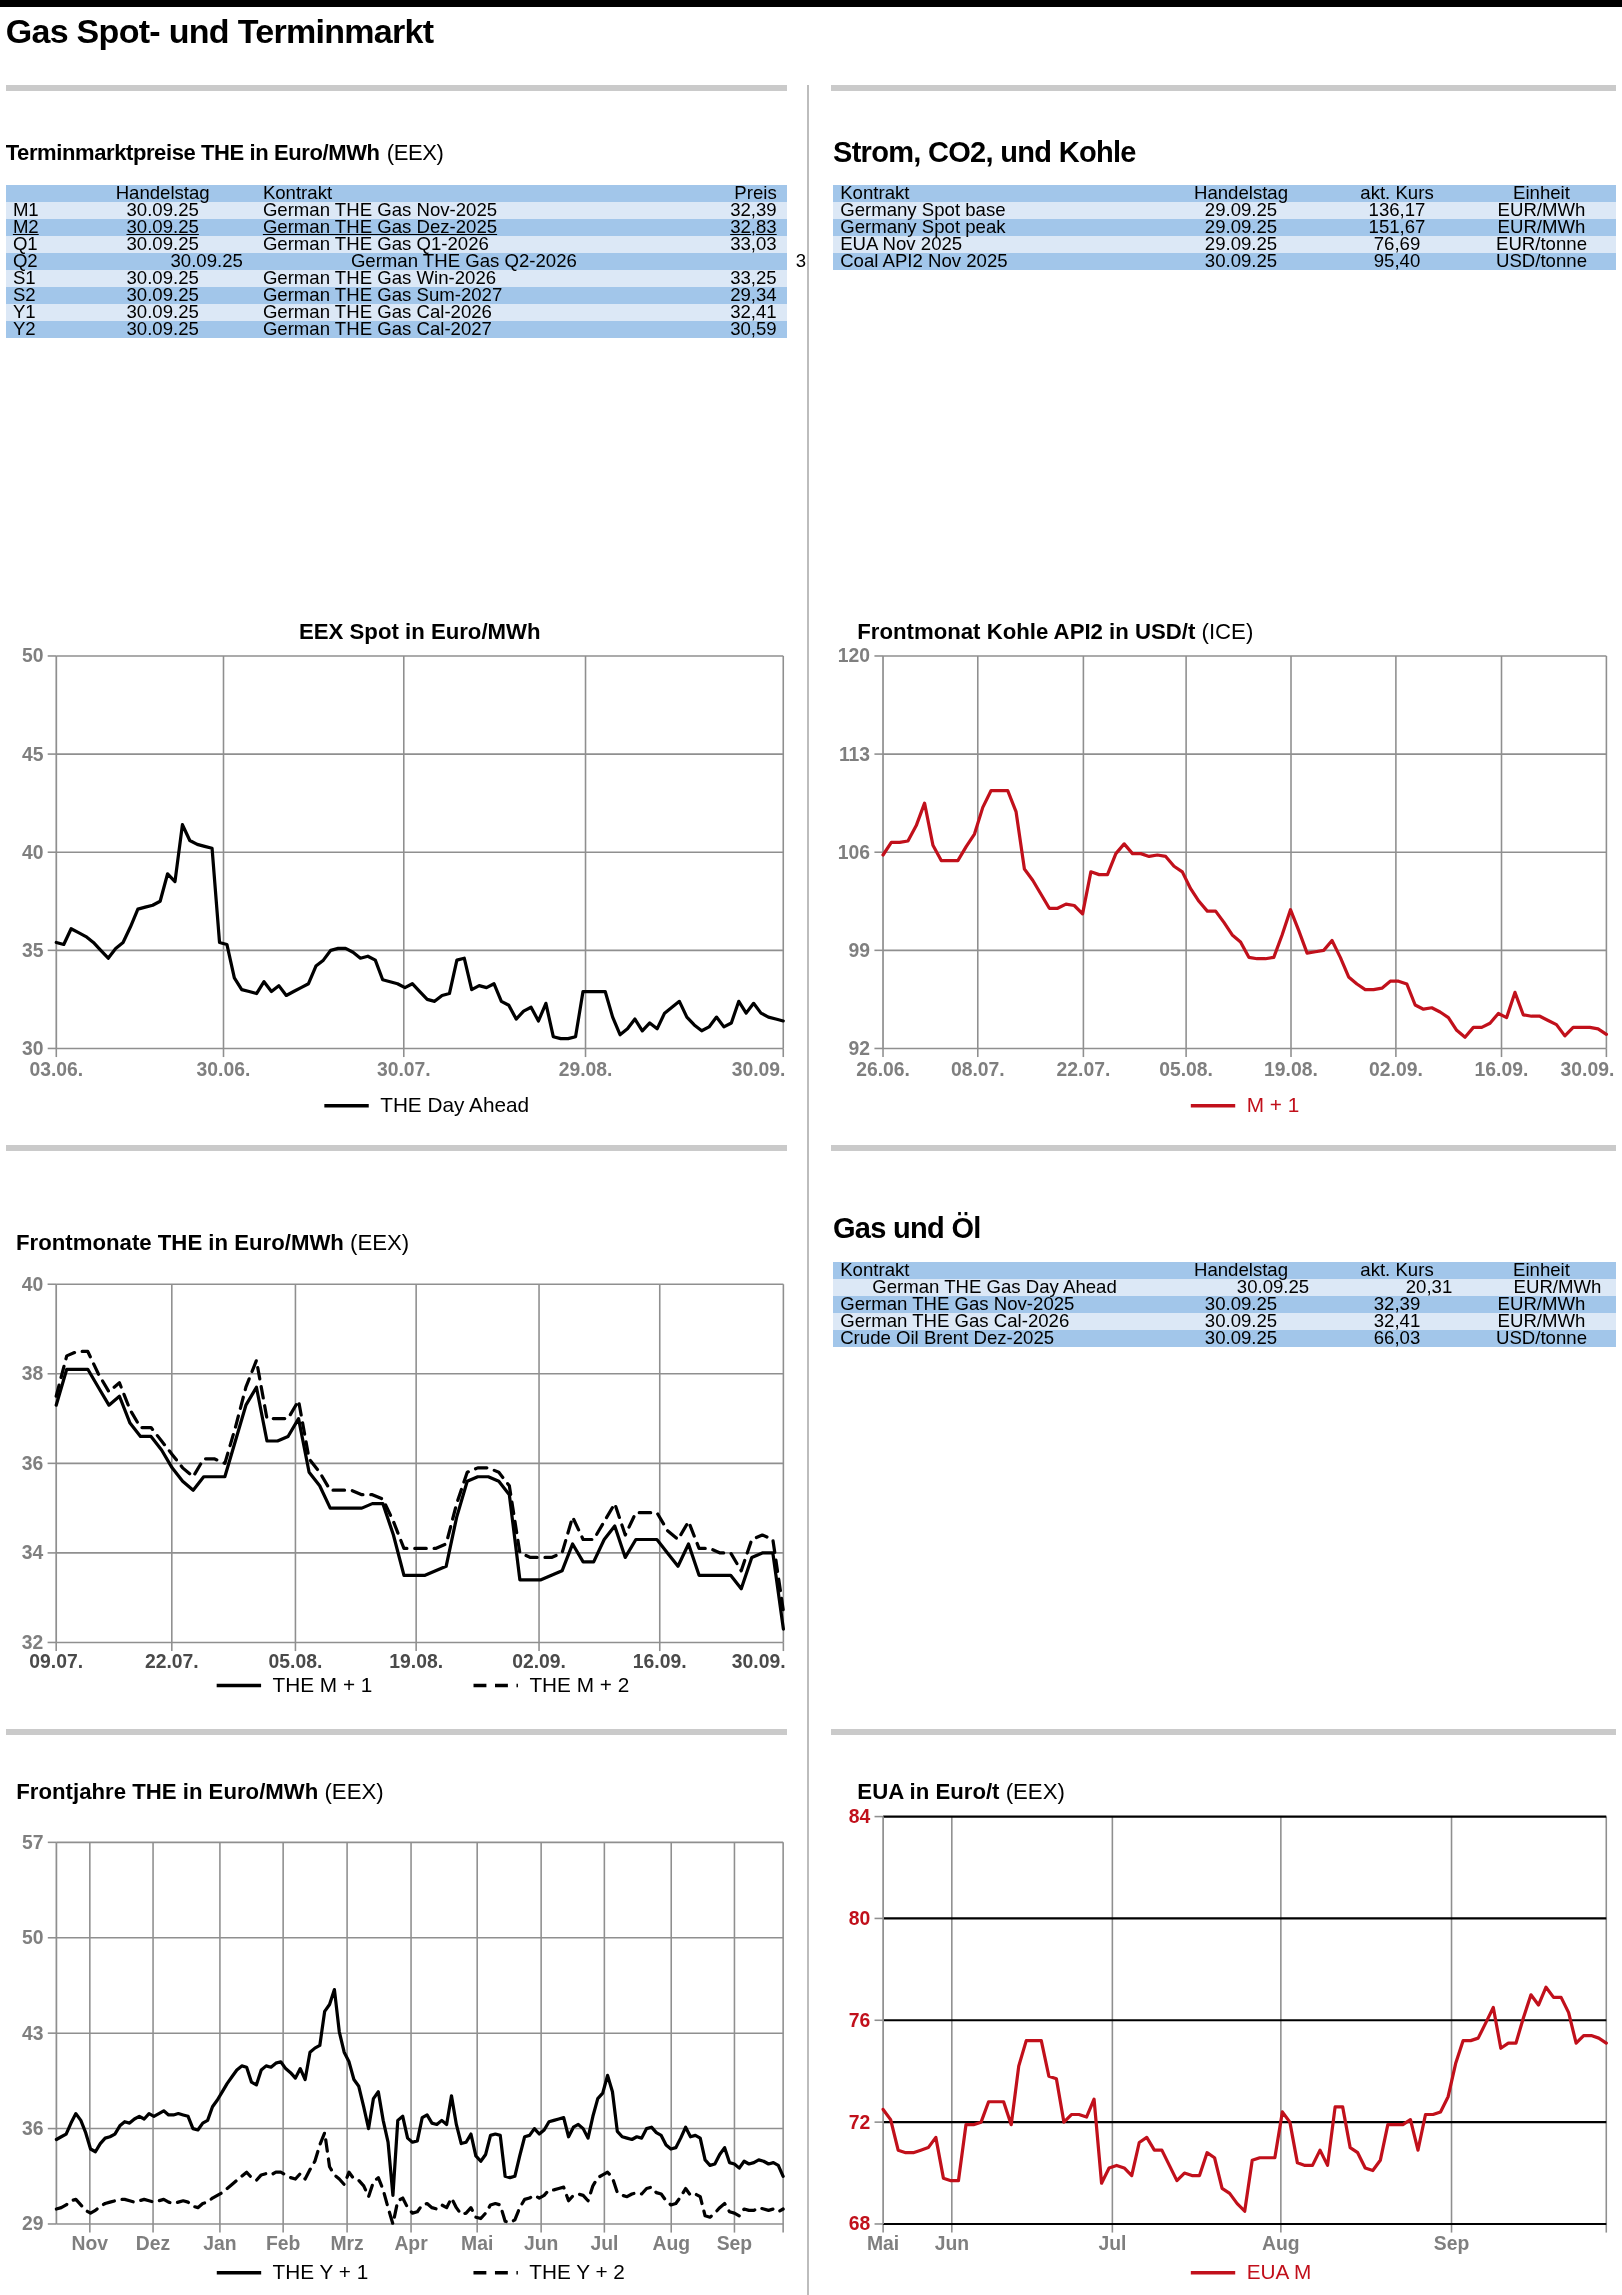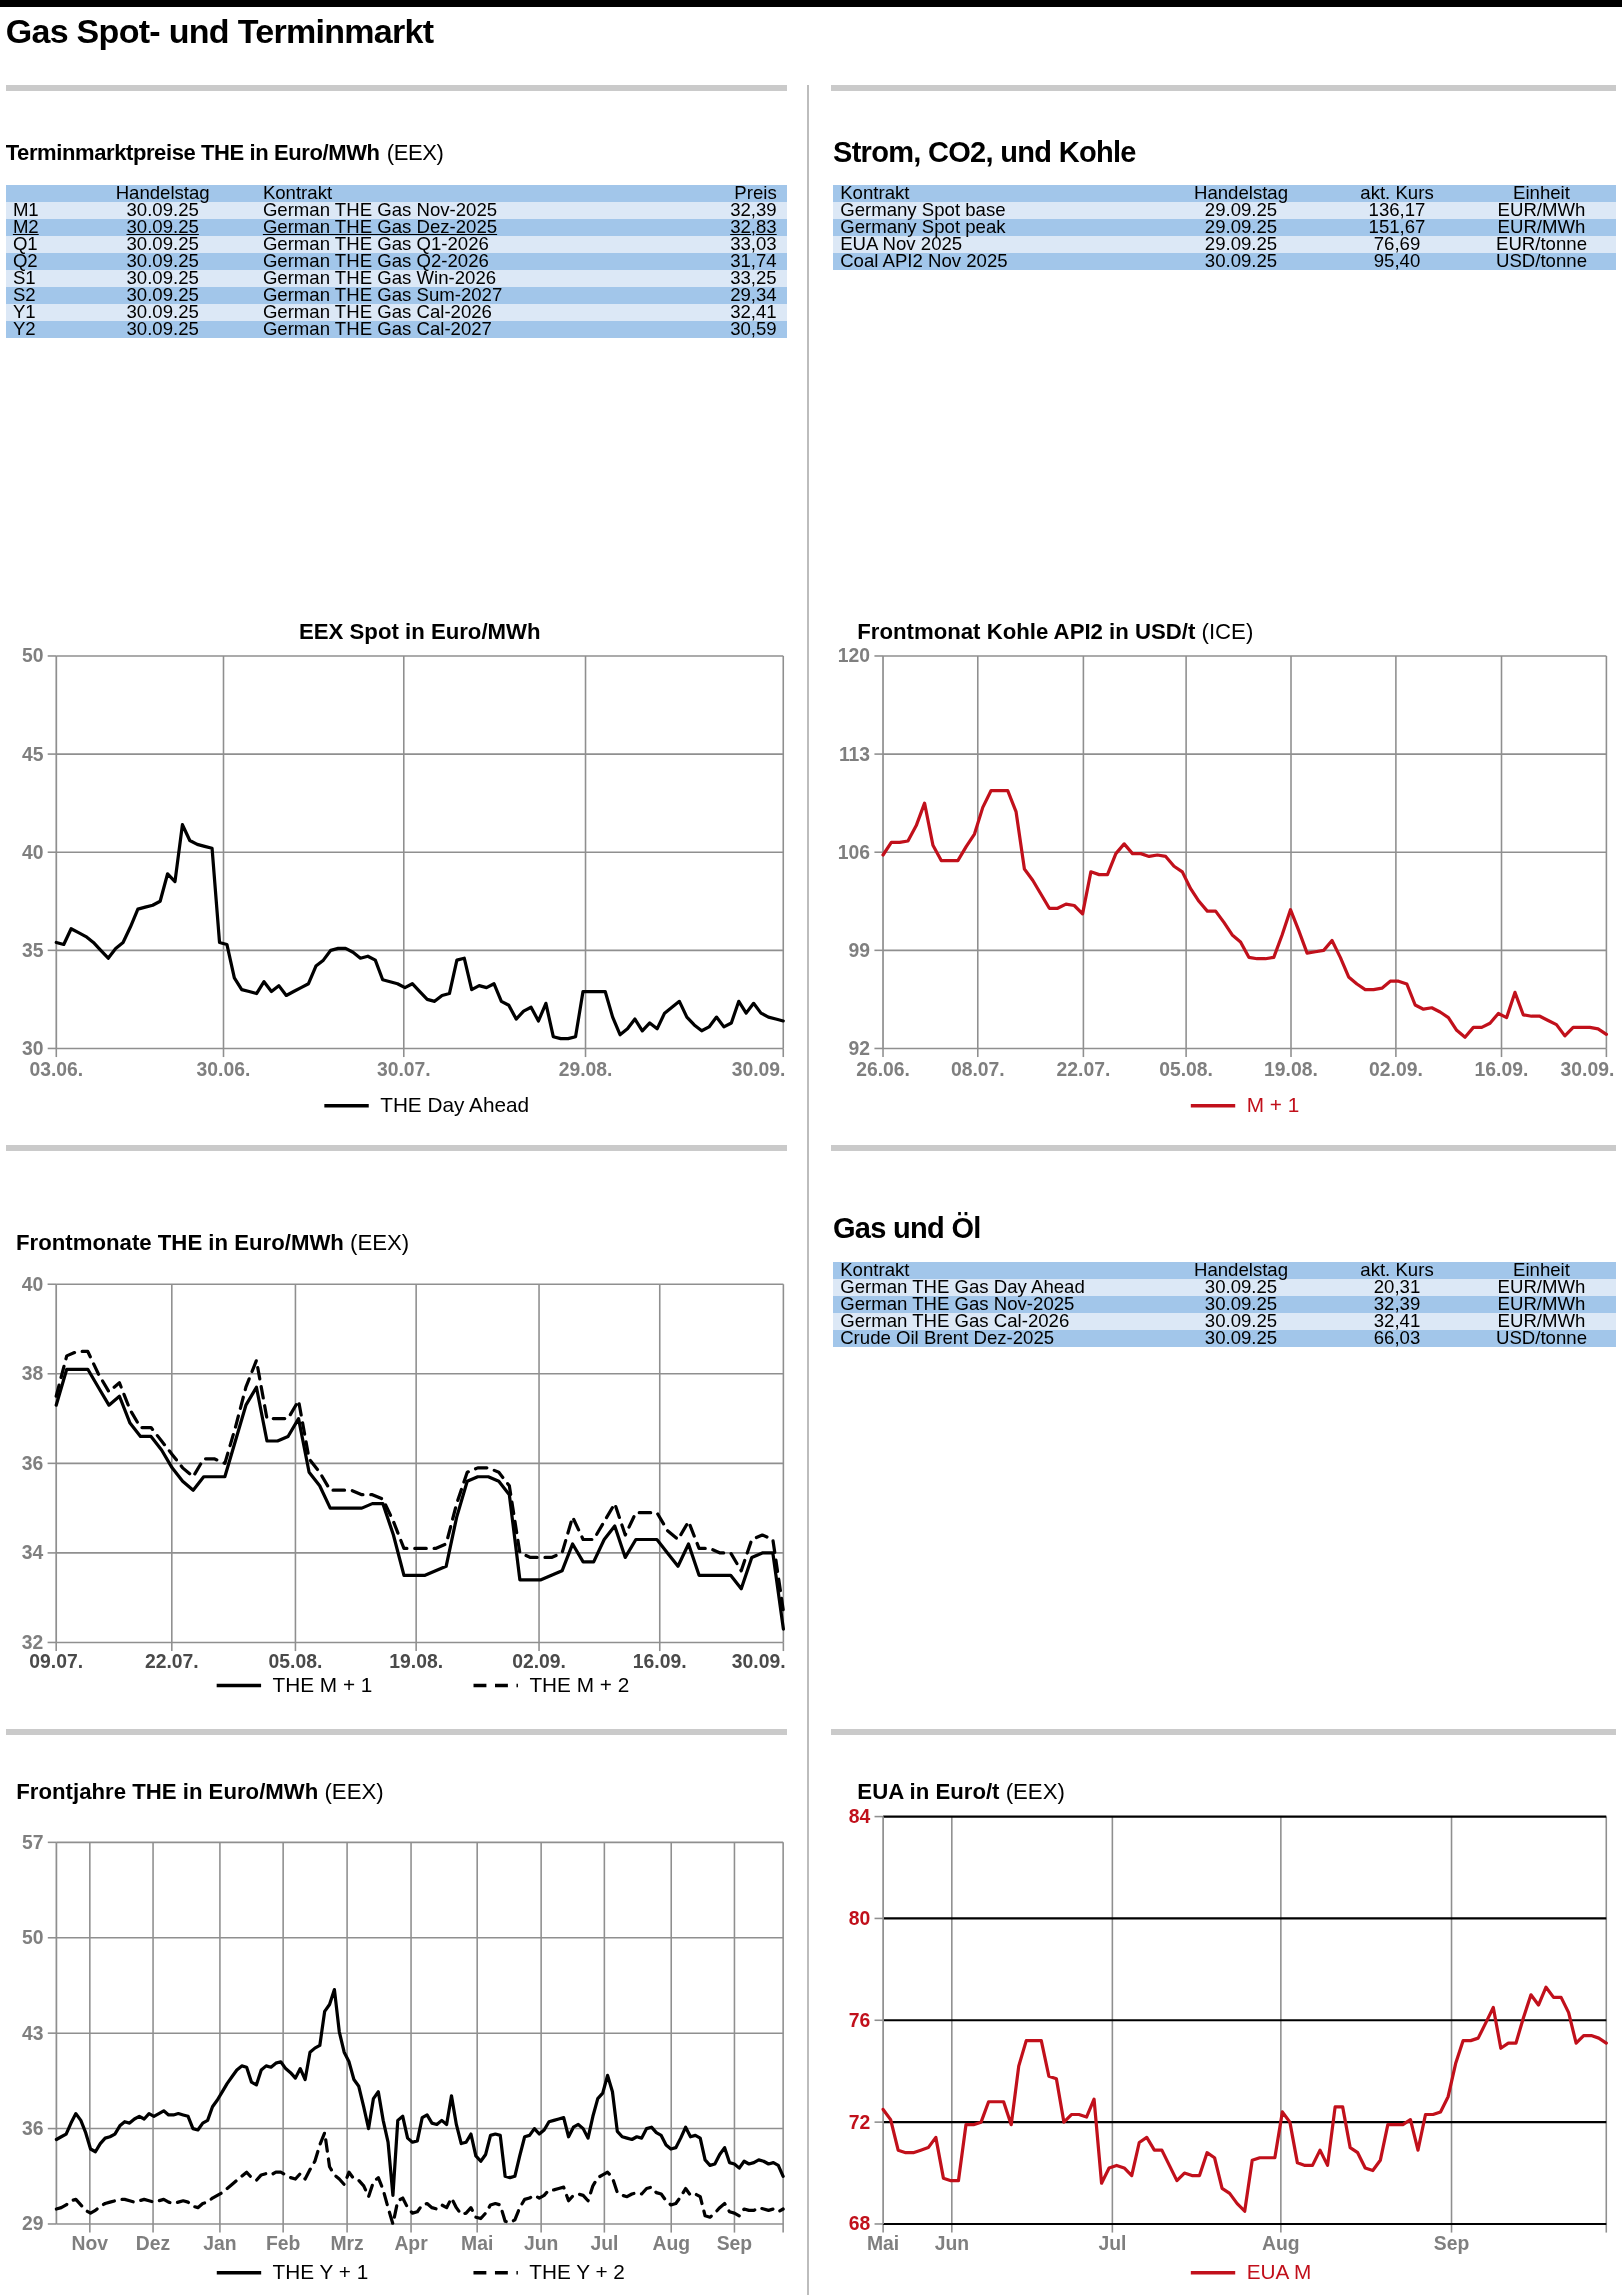--- a/index.html
+++ b/index.html
@@ -65,21 +65,21 @@
         <div class="cell ac">30.09.25</div>
         <div class="cell al">German THE Gas Dez-2025</div>
         <div class="cell ar">32,83</div>
       </div>
       <div class="trow lt" style="grid-template-columns: 64px 186px 408px 1fr;">
         <div class="cell al">Q1</div>
         <div class="cell ac">30.09.25</div>
         <div class="cell al">German THE Gas Q1-2026</div>
         <div class="cell ar">33,03</div>
       </div>
-      <div class="trow dk" style="grid-template-columns: 64px 186px 408px 1fr;">
+      <div class="trow dk" style="grid-template-columns: 64px 186px 408px 1fr; gap: 44px;">
         <div class="cell al">Q2</div>
         <div class="cell ac">30.09.25</div>
         <div class="cell al">German THE Gas Q2-2026</div>
         <div class="cell ar">31,74</div>
       </div>
       <div class="trow lt" style="grid-template-columns: 64px 186px 408px 1fr;">
         <div class="cell al">S1</div>
         <div class="cell ac">30.09.25</div>
         <div class="cell al">German THE Gas Win-2026</div>
         <div class="cell ar">33,25</div>
@@ -135,21 +135,21 @@
         <div class="cell ac">USD/tonne</div>
       </div>
     </div>
   <div class="tbl" style="left:833px;top:1262px;width:783px;">
       <div class="trow hdr" style="grid-template-columns: 322px 172px 140px 1fr;">
         <div class="cell al" style="font-weight: normal;">Kontrakt</div>
         <div class="cell ac" style="font-weight: normal;">Handelstag</div>
         <div class="cell ac" style="font-weight: normal;">akt. Kurs</div>
         <div class="cell ac" style="font-weight: normal;">Einheit</div>
       </div>
-      <div class="trow lt" style="grid-template-columns: 322px 172px 140px 1fr;">
+      <div class="trow lt" style="grid-template-columns: 322px 172px 140px 1fr; padding-left: 32px;">
         <div class="cell al">German THE Gas Day Ahead</div>
         <div class="cell ac">30.09.25</div>
         <div class="cell ac">20,31</div>
         <div class="cell ac">EUR/MWh</div>
       </div>
       <div class="trow dk" style="grid-template-columns: 322px 172px 140px 1fr;">
         <div class="cell al">German THE Gas Nov-2025</div>
         <div class="cell ac">30.09.25</div>
         <div class="cell ac">32,39</div>
         <div class="cell ac">EUR/MWh</div>

